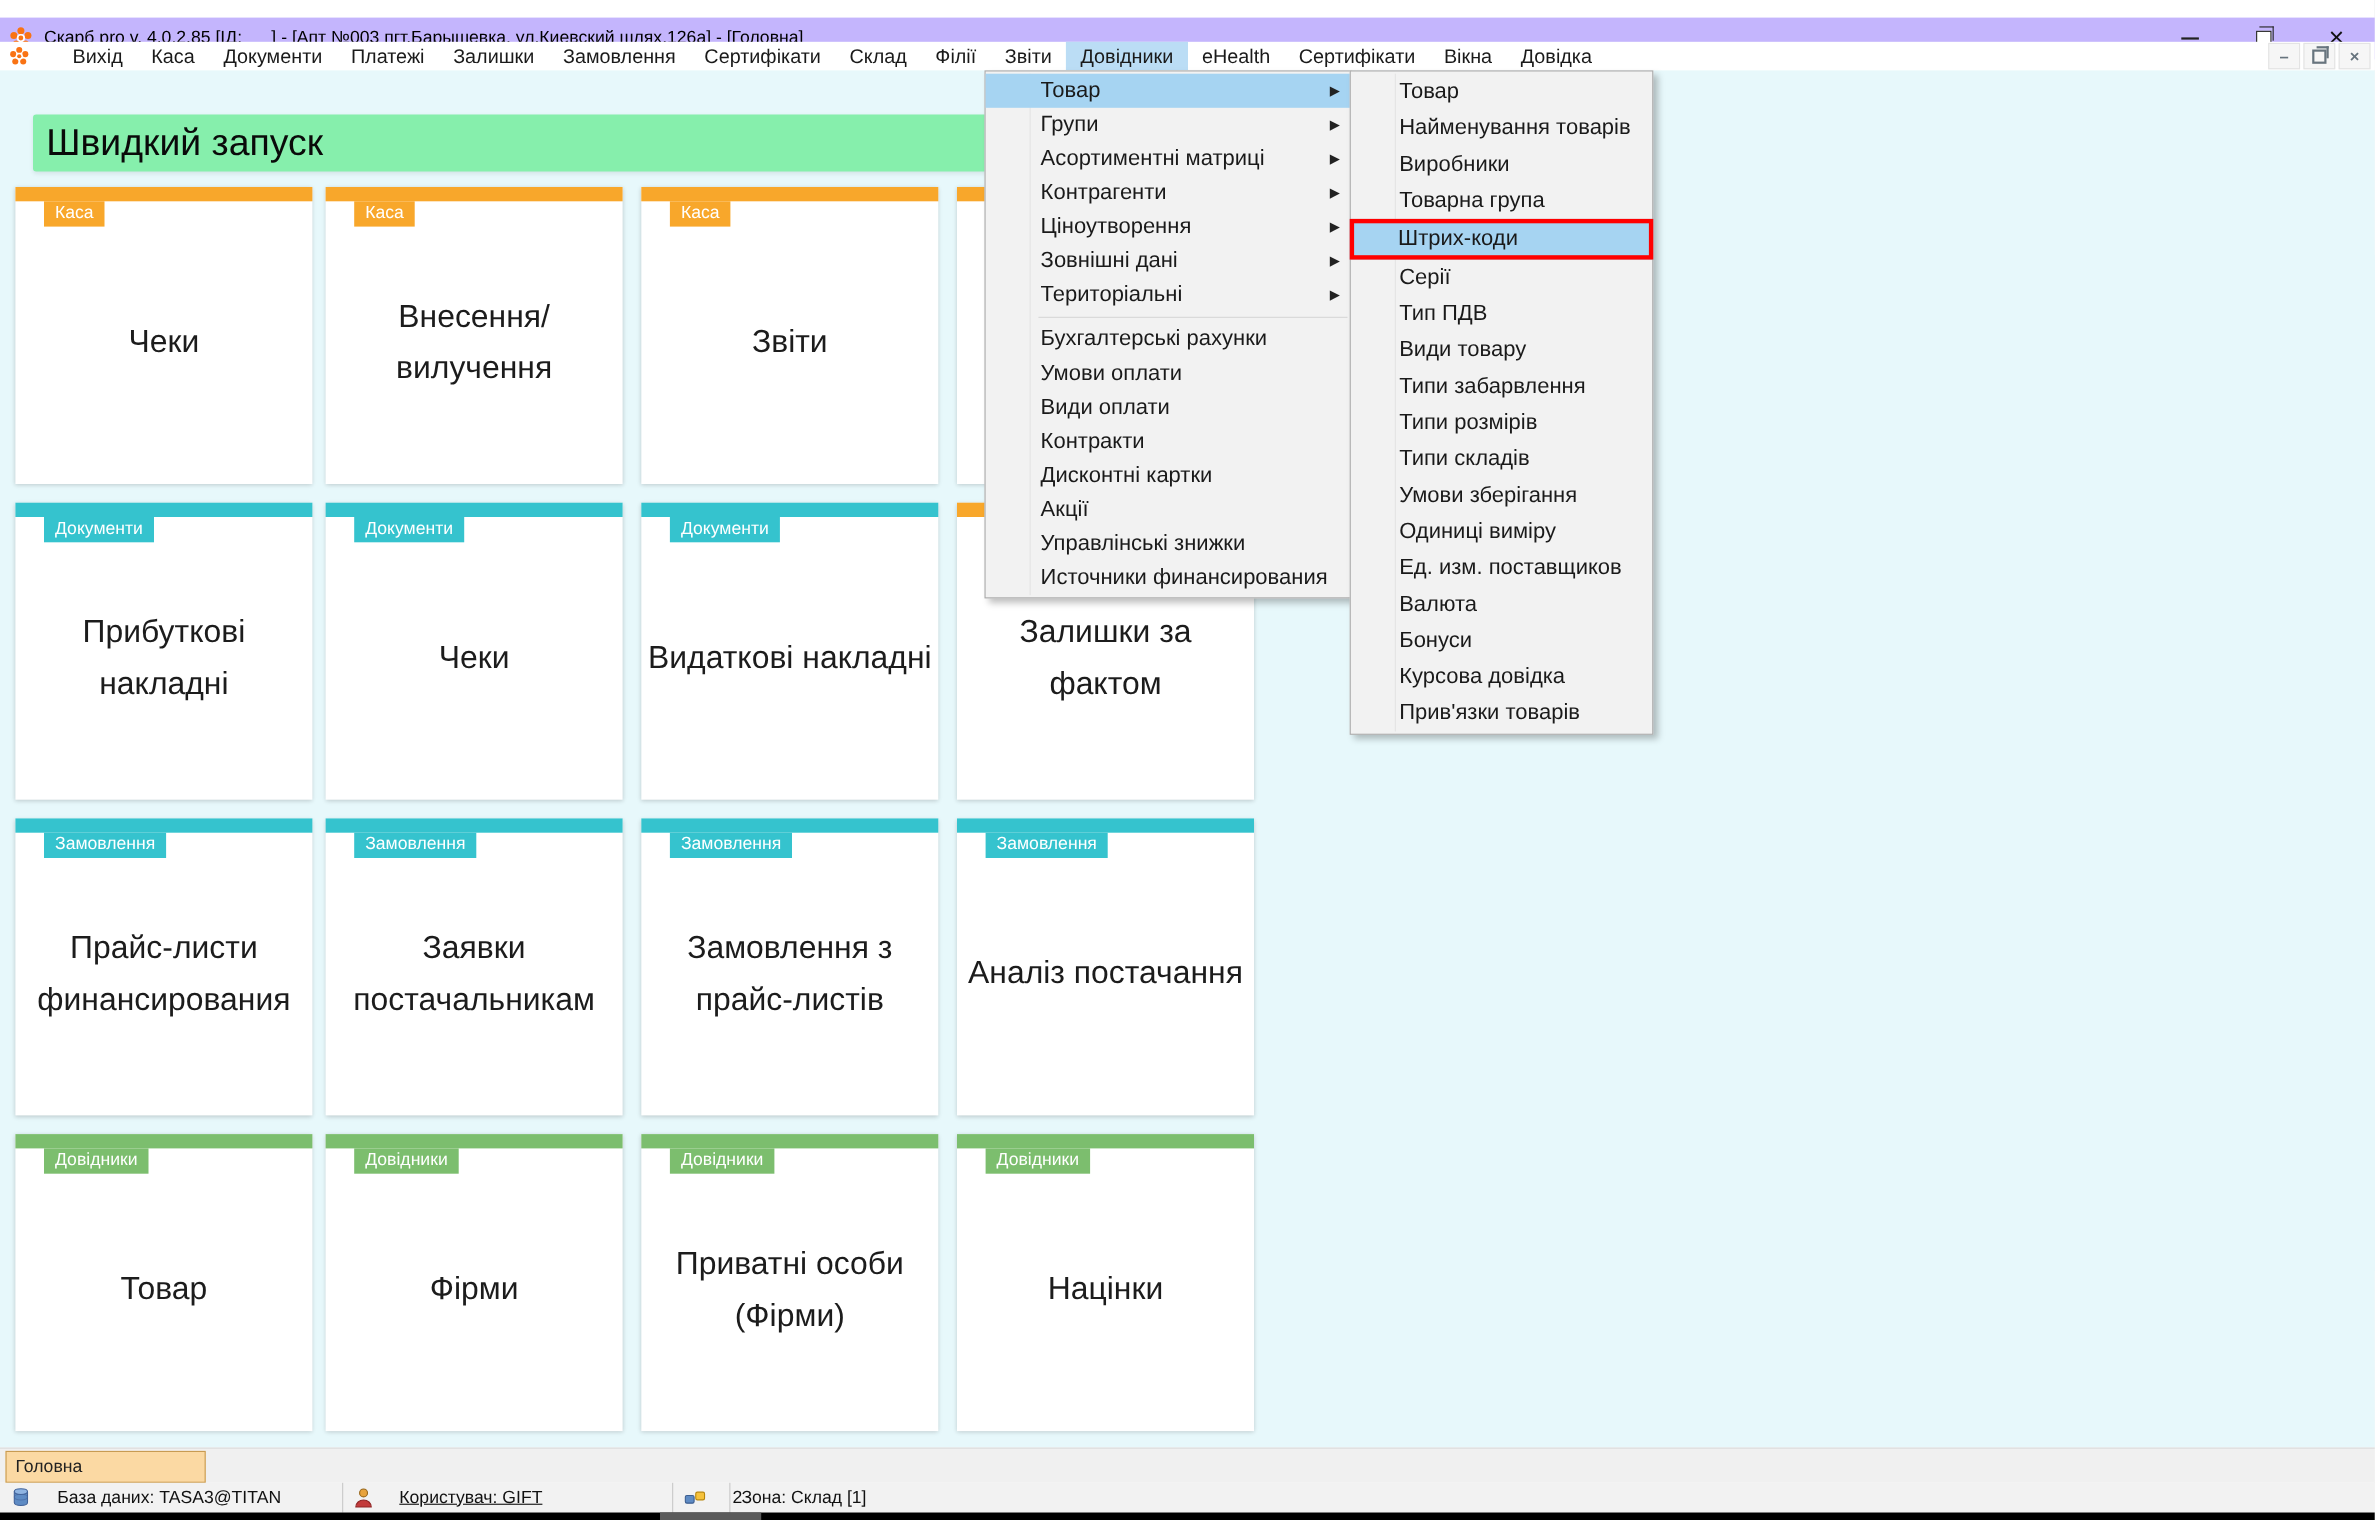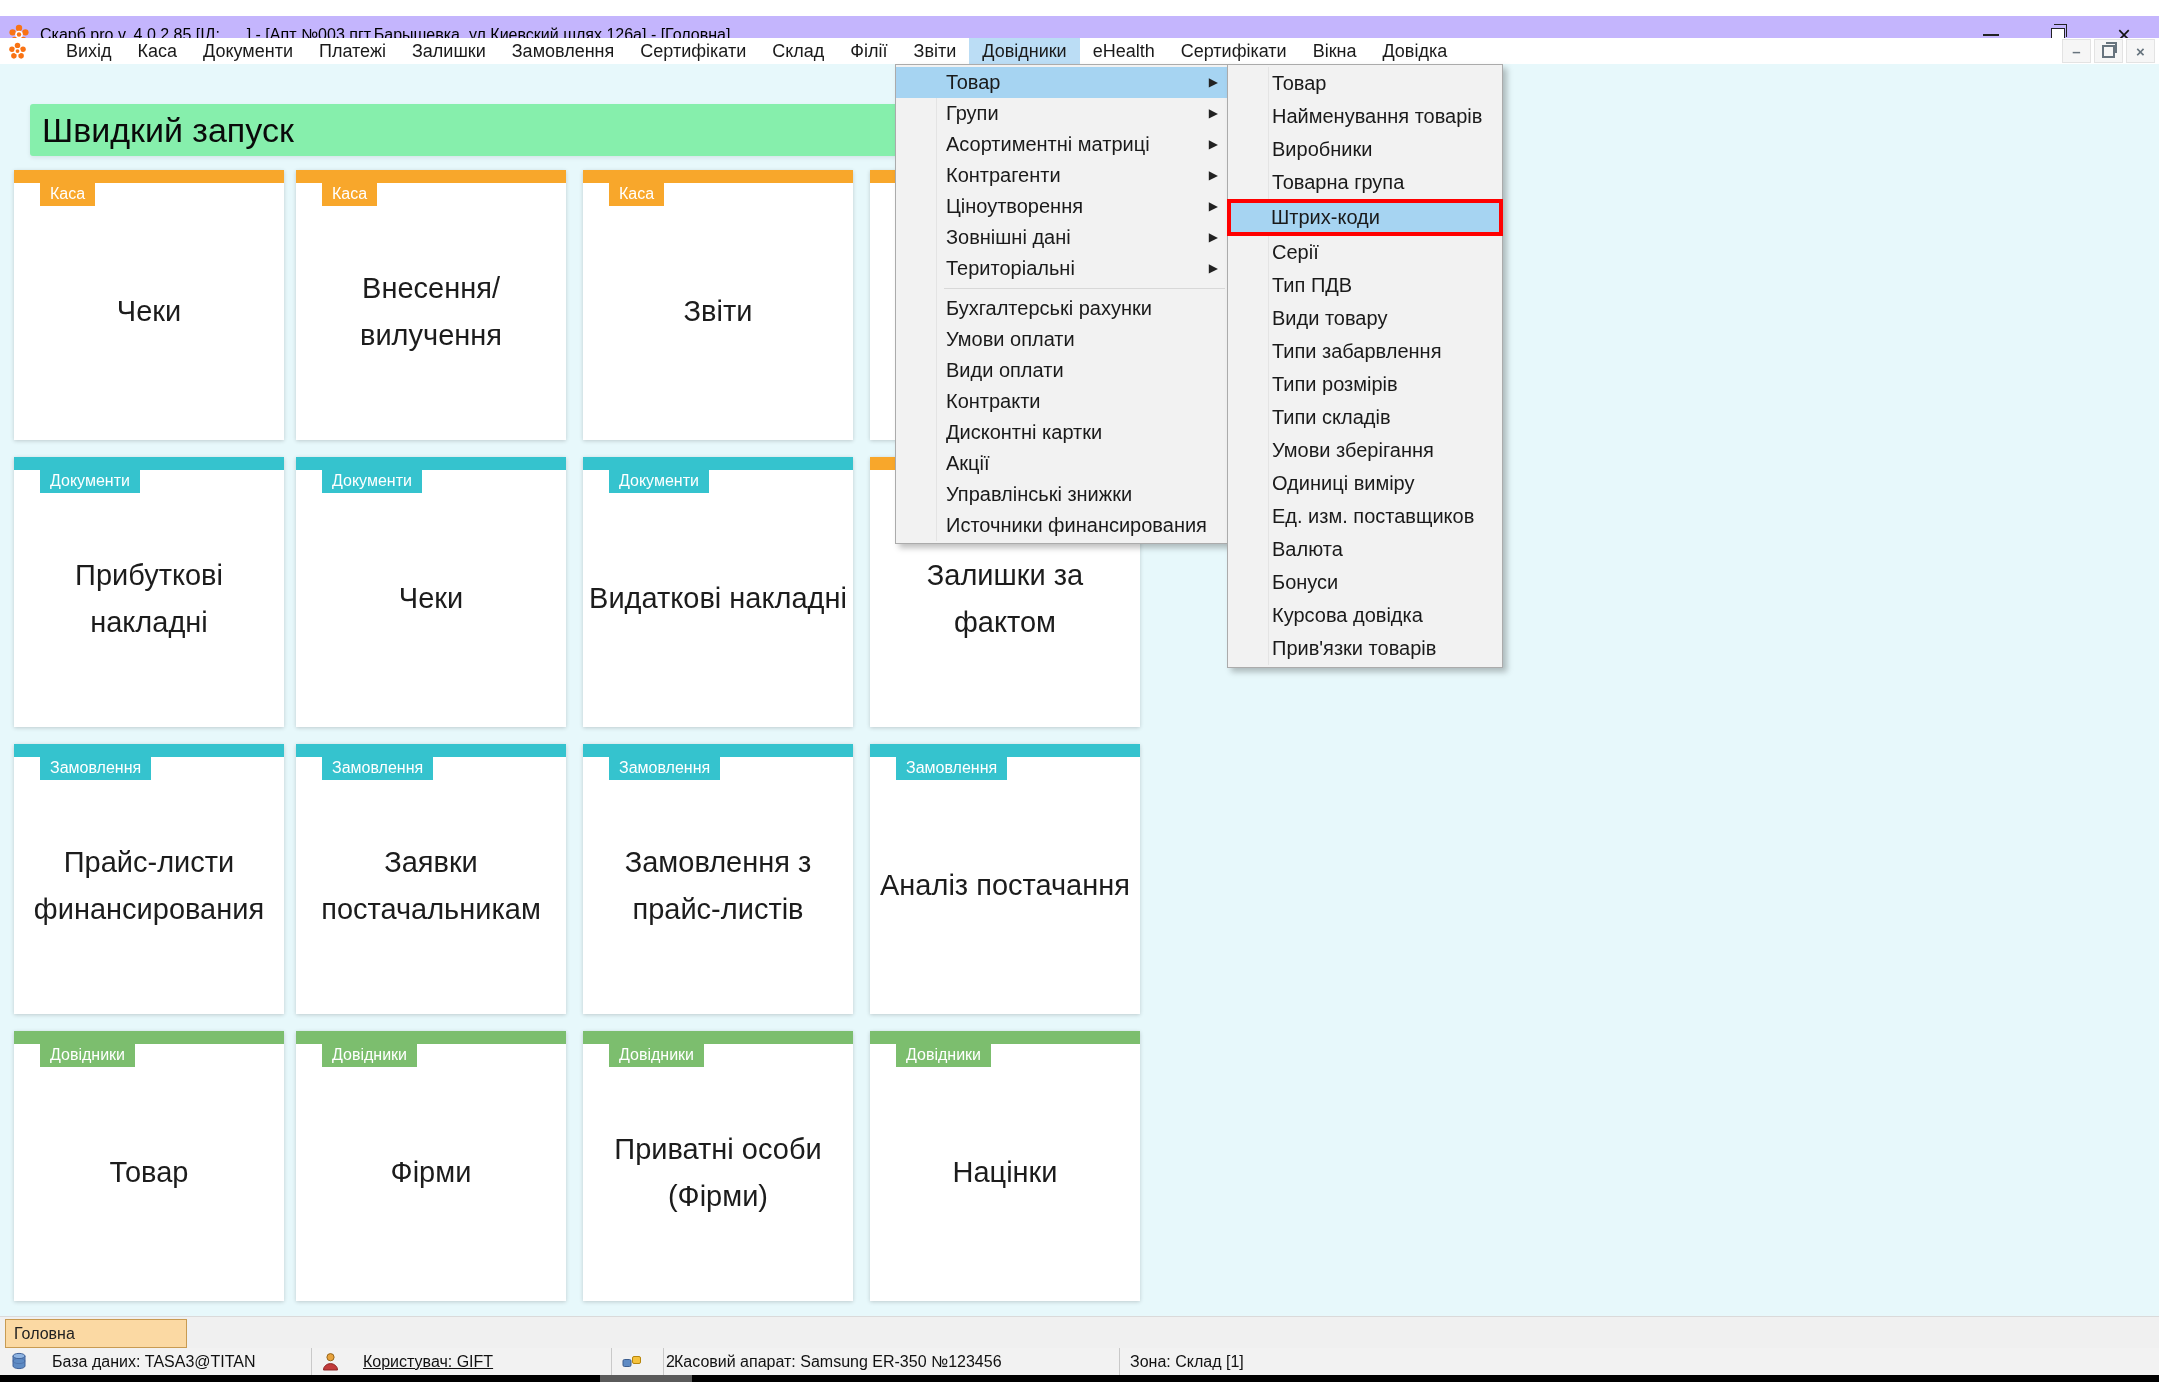--- a/index.html
+++ b/index.html
@@ -290,23 +290,20 @@
       </svg>
       <span>Користувач: GIFT</span>
     </div>
     <div class="sb-seg seg-conn">
       <svg width="20" height="16" viewBox="0 0 20 16">
         <rect x="1" y="5.5" width="8" height="7" rx="1.5" fill="#5E8BC4" stroke="#3C5E8F"></rect>
         <rect x="10.5" y="2.5" width="8" height="7" rx="1.5" fill="#F5C23C" stroke="#B8860B"></rect>
       </svg>
       <span>2</span>
     </div>
-    <div class="sb-seg seg-cash">
-      <span>Касовий апарат: Samsung ER-350 №123456</span>
-    </div>
     <div class="sb-seg seg-zone">
       <span>Зона: Склад [1]</span>
     </div>
   </div>
 
   <div class="bottomstrip">
     <div class="thumb"></div>
   </div>
 
 </div>

